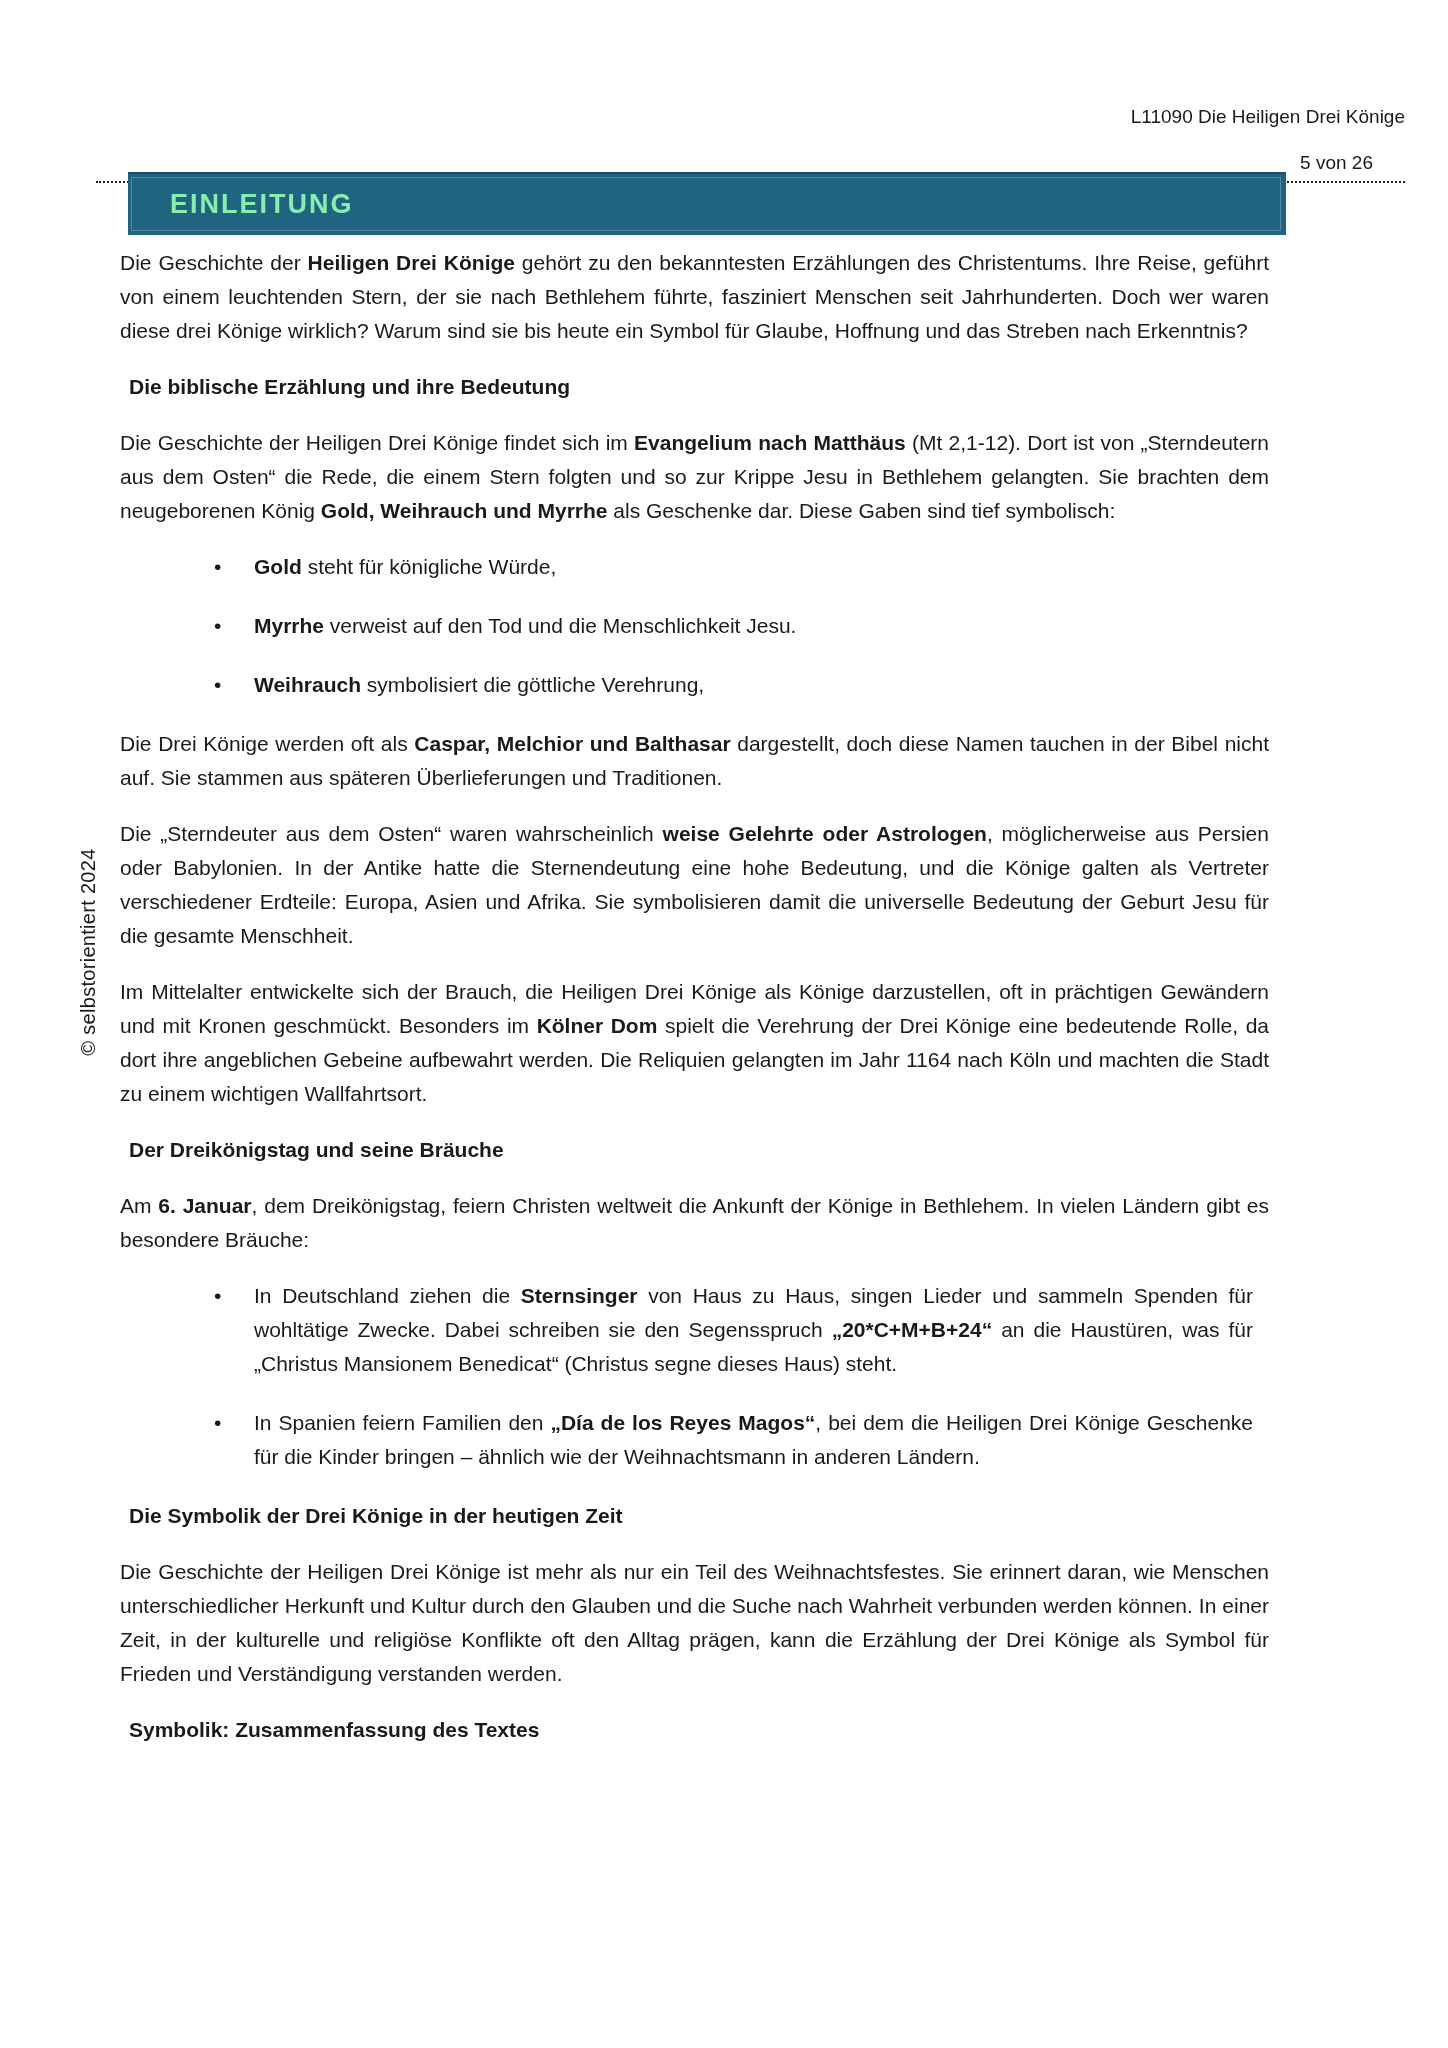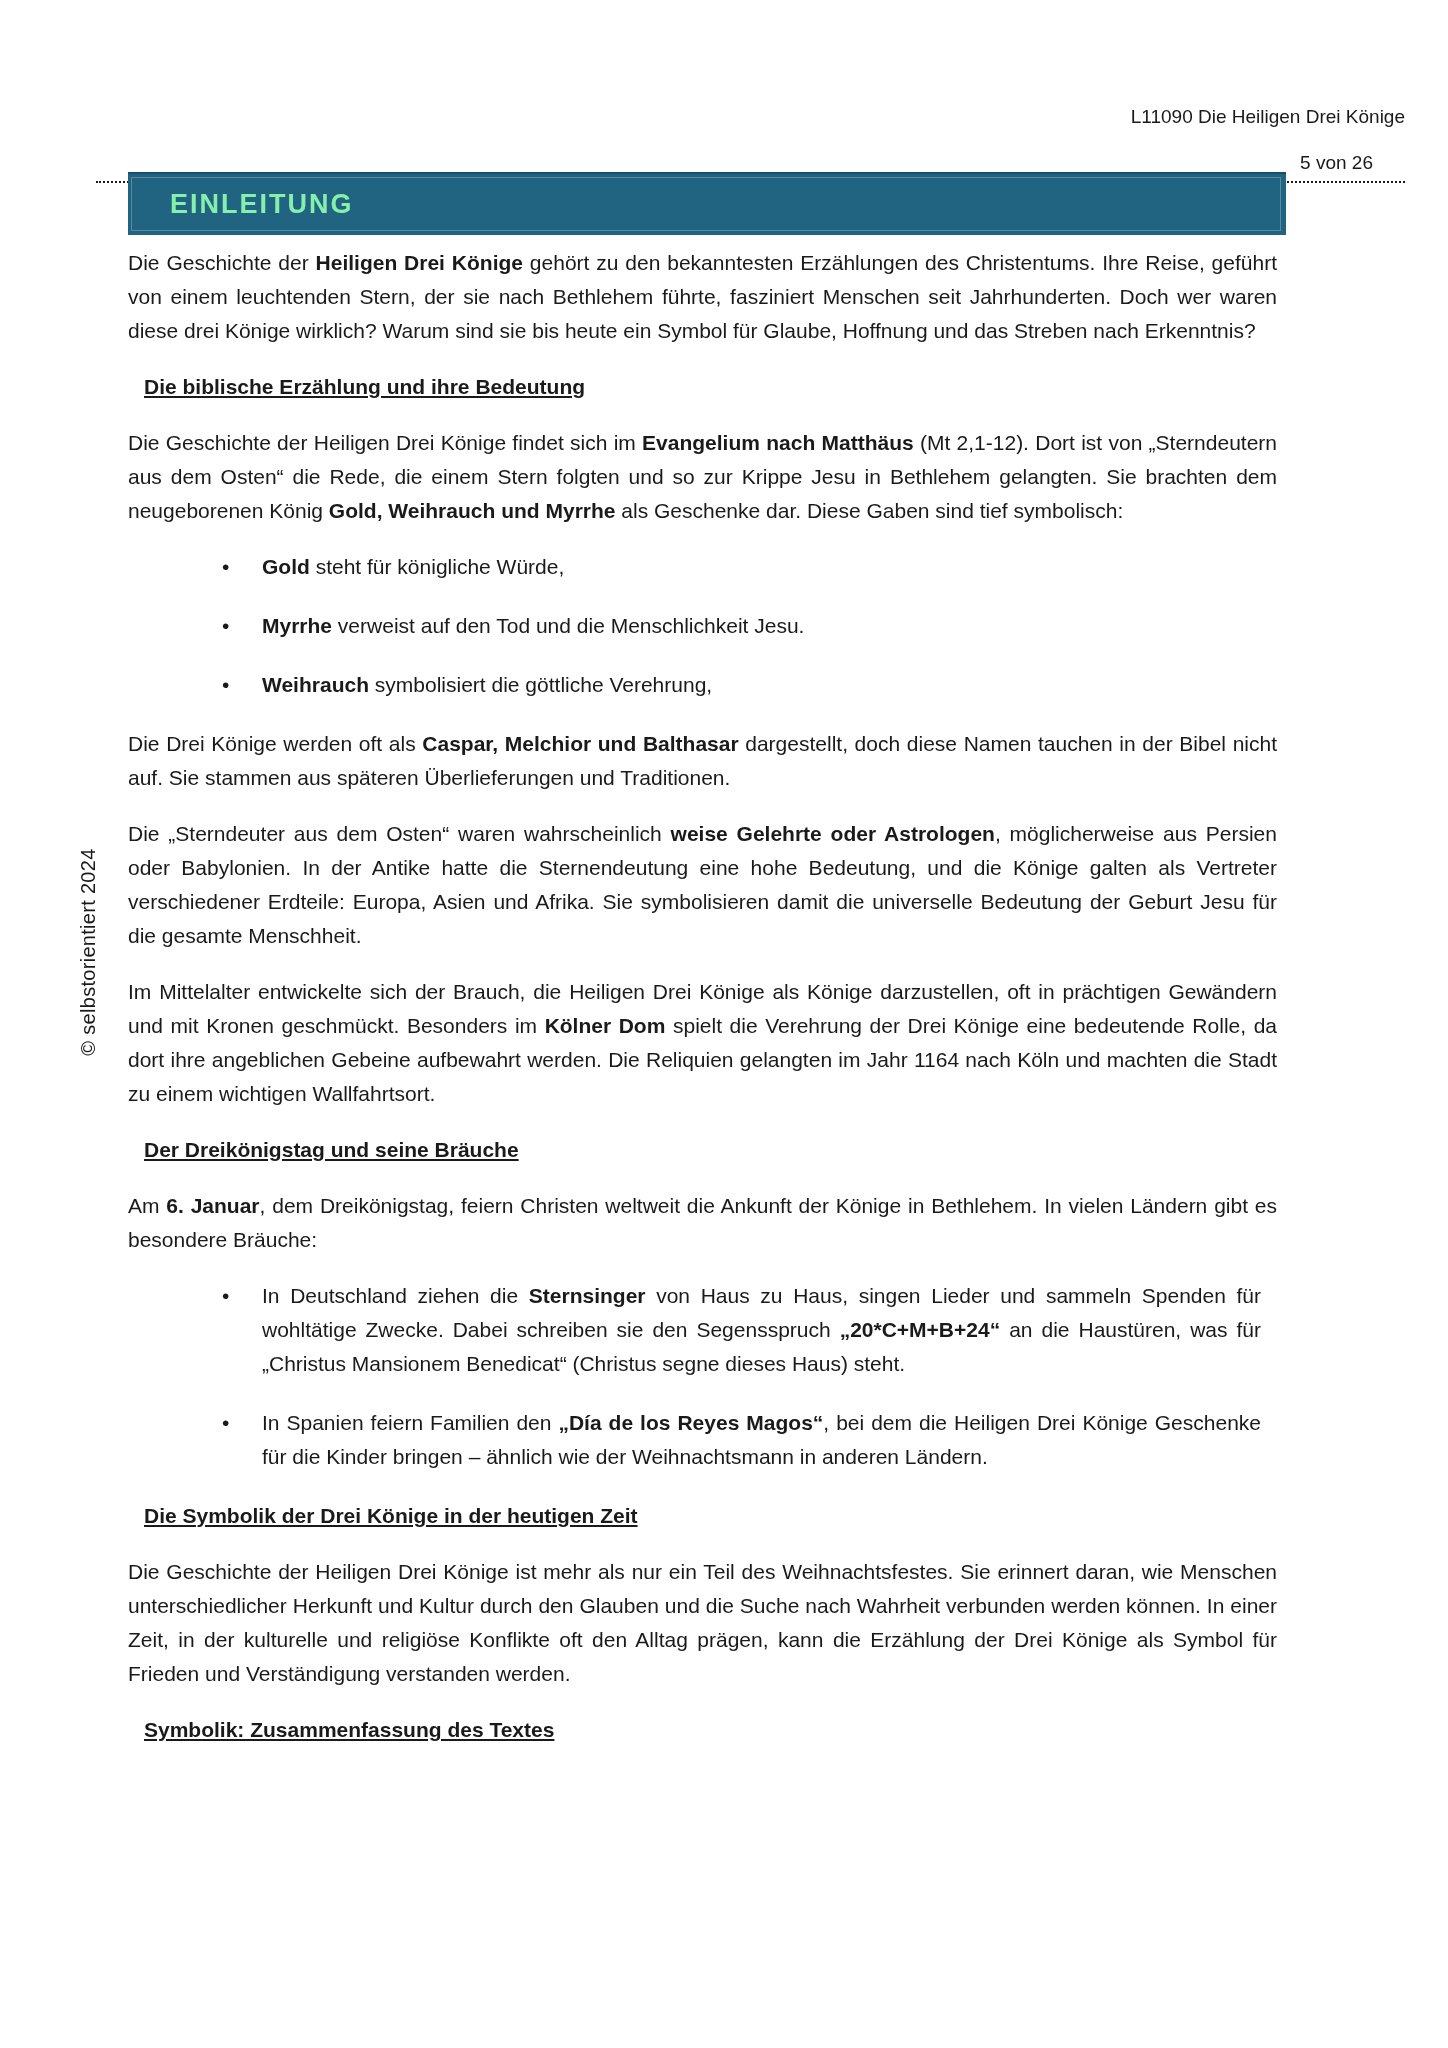--- a/index.html
+++ b/index.html
@@ -35,26 +35,26 @@
   .banner::after {
     content:""; position:absolute; left:3px; right:5px; top:3px; bottom:4px;
     border:1px solid rgba(255,255,255,0.25); pointer-events:none;
   }
   .banner-title {
     color:#86efac; font-weight:bold; font-size:27px; letter-spacing:2px;
   }
 
   
   .content {
-    position:absolute; left:128px; top:246px; width:1149px;
+    position:absolute; left:120px; top:246px; width:1149px;
     font-size:21px; line-height:34px; text-align:justify;
   }
   .content p { margin:0 0 22px 0; }
   .content .subhead {
-    margin:0 0 22px 16px; font-weight:bold; text-align:left;text-decoration:underline;
+    margin:0 0 22px 9px; font-weight:bold; text-align:left;
   }
   .content strong { font-weight:bold; }
   .content ul {
     list-style:none; margin:0 16px 22px 0; padding:0 0 0 134px;
   }
   .content li { position:relative; margin:0 0 25px 0; }
   .content li::before {
     content:"\2022"; position:absolute; left:-40px; top:0;
     font-size:21px; line-height:34px; color:#1a1a1a;
   }

